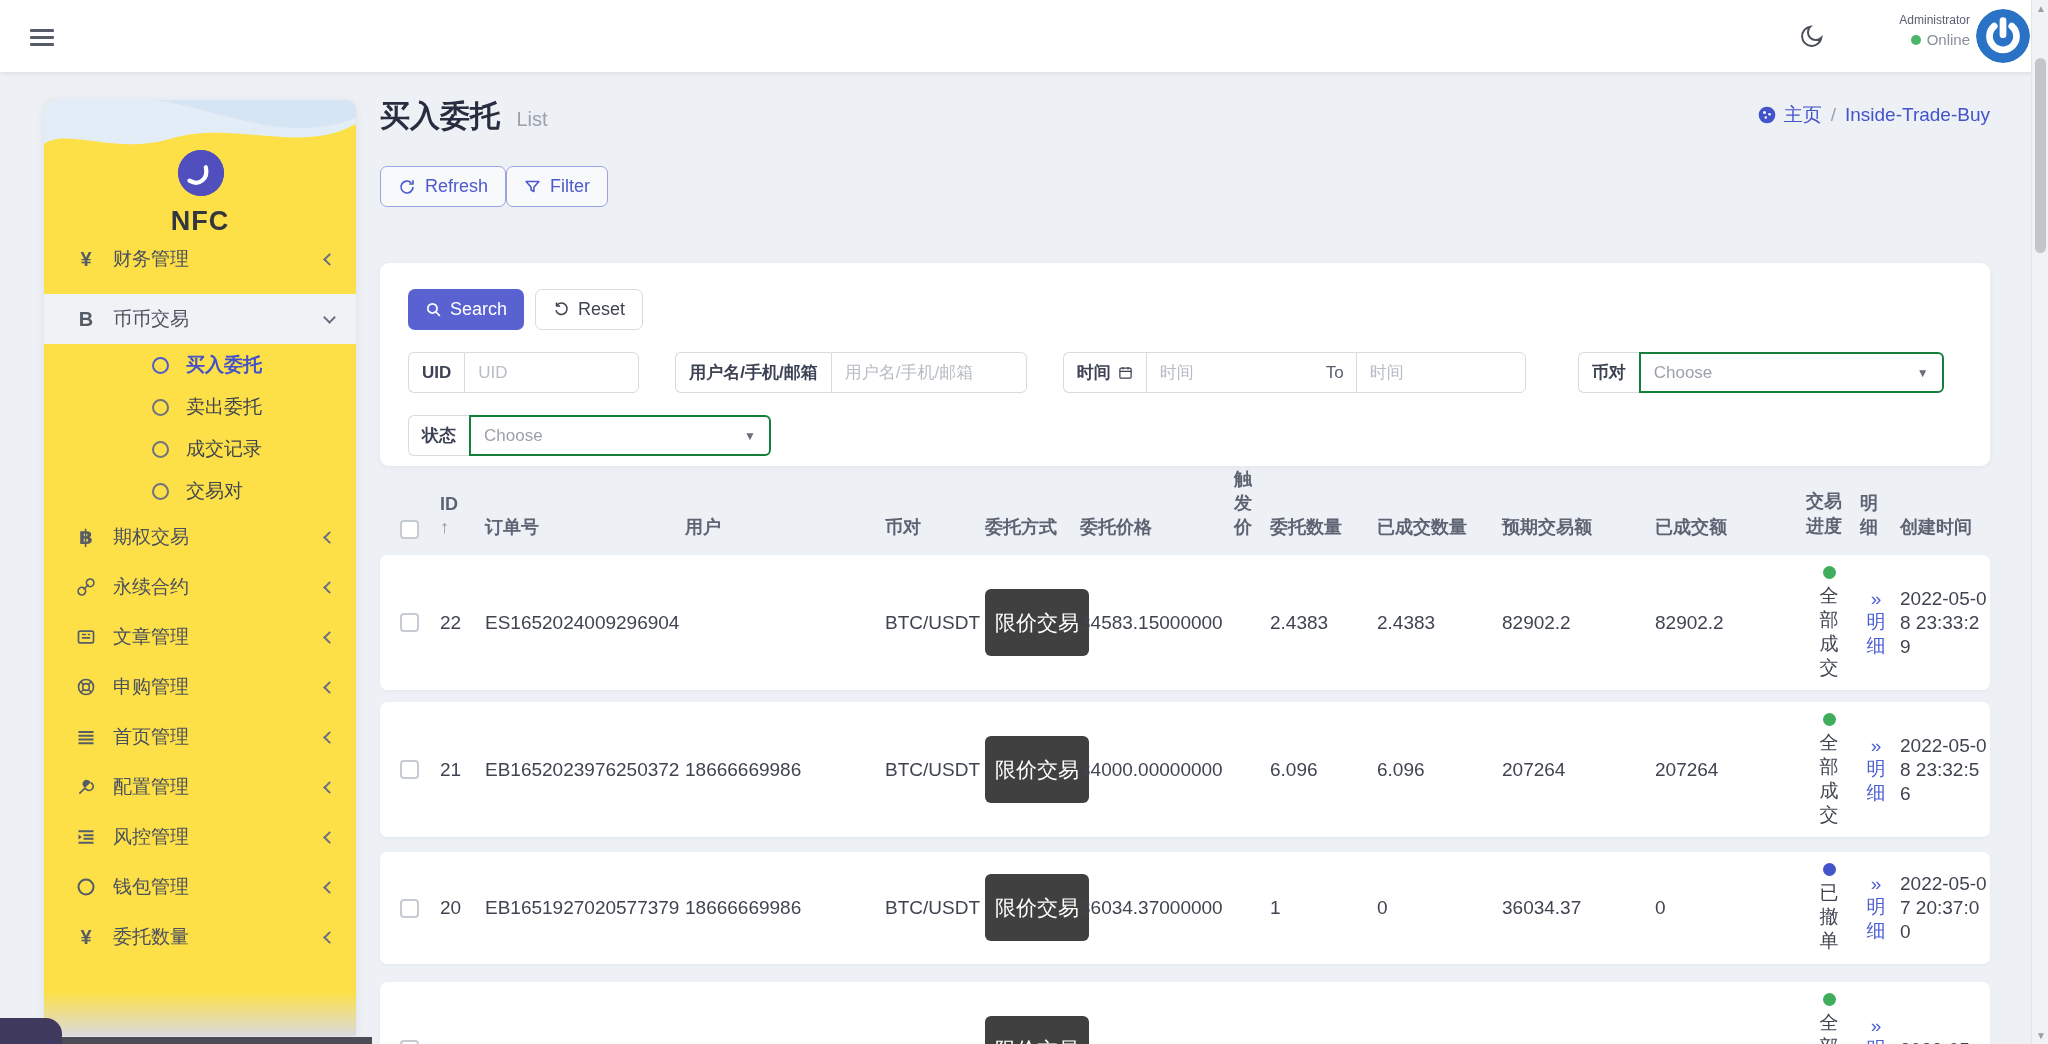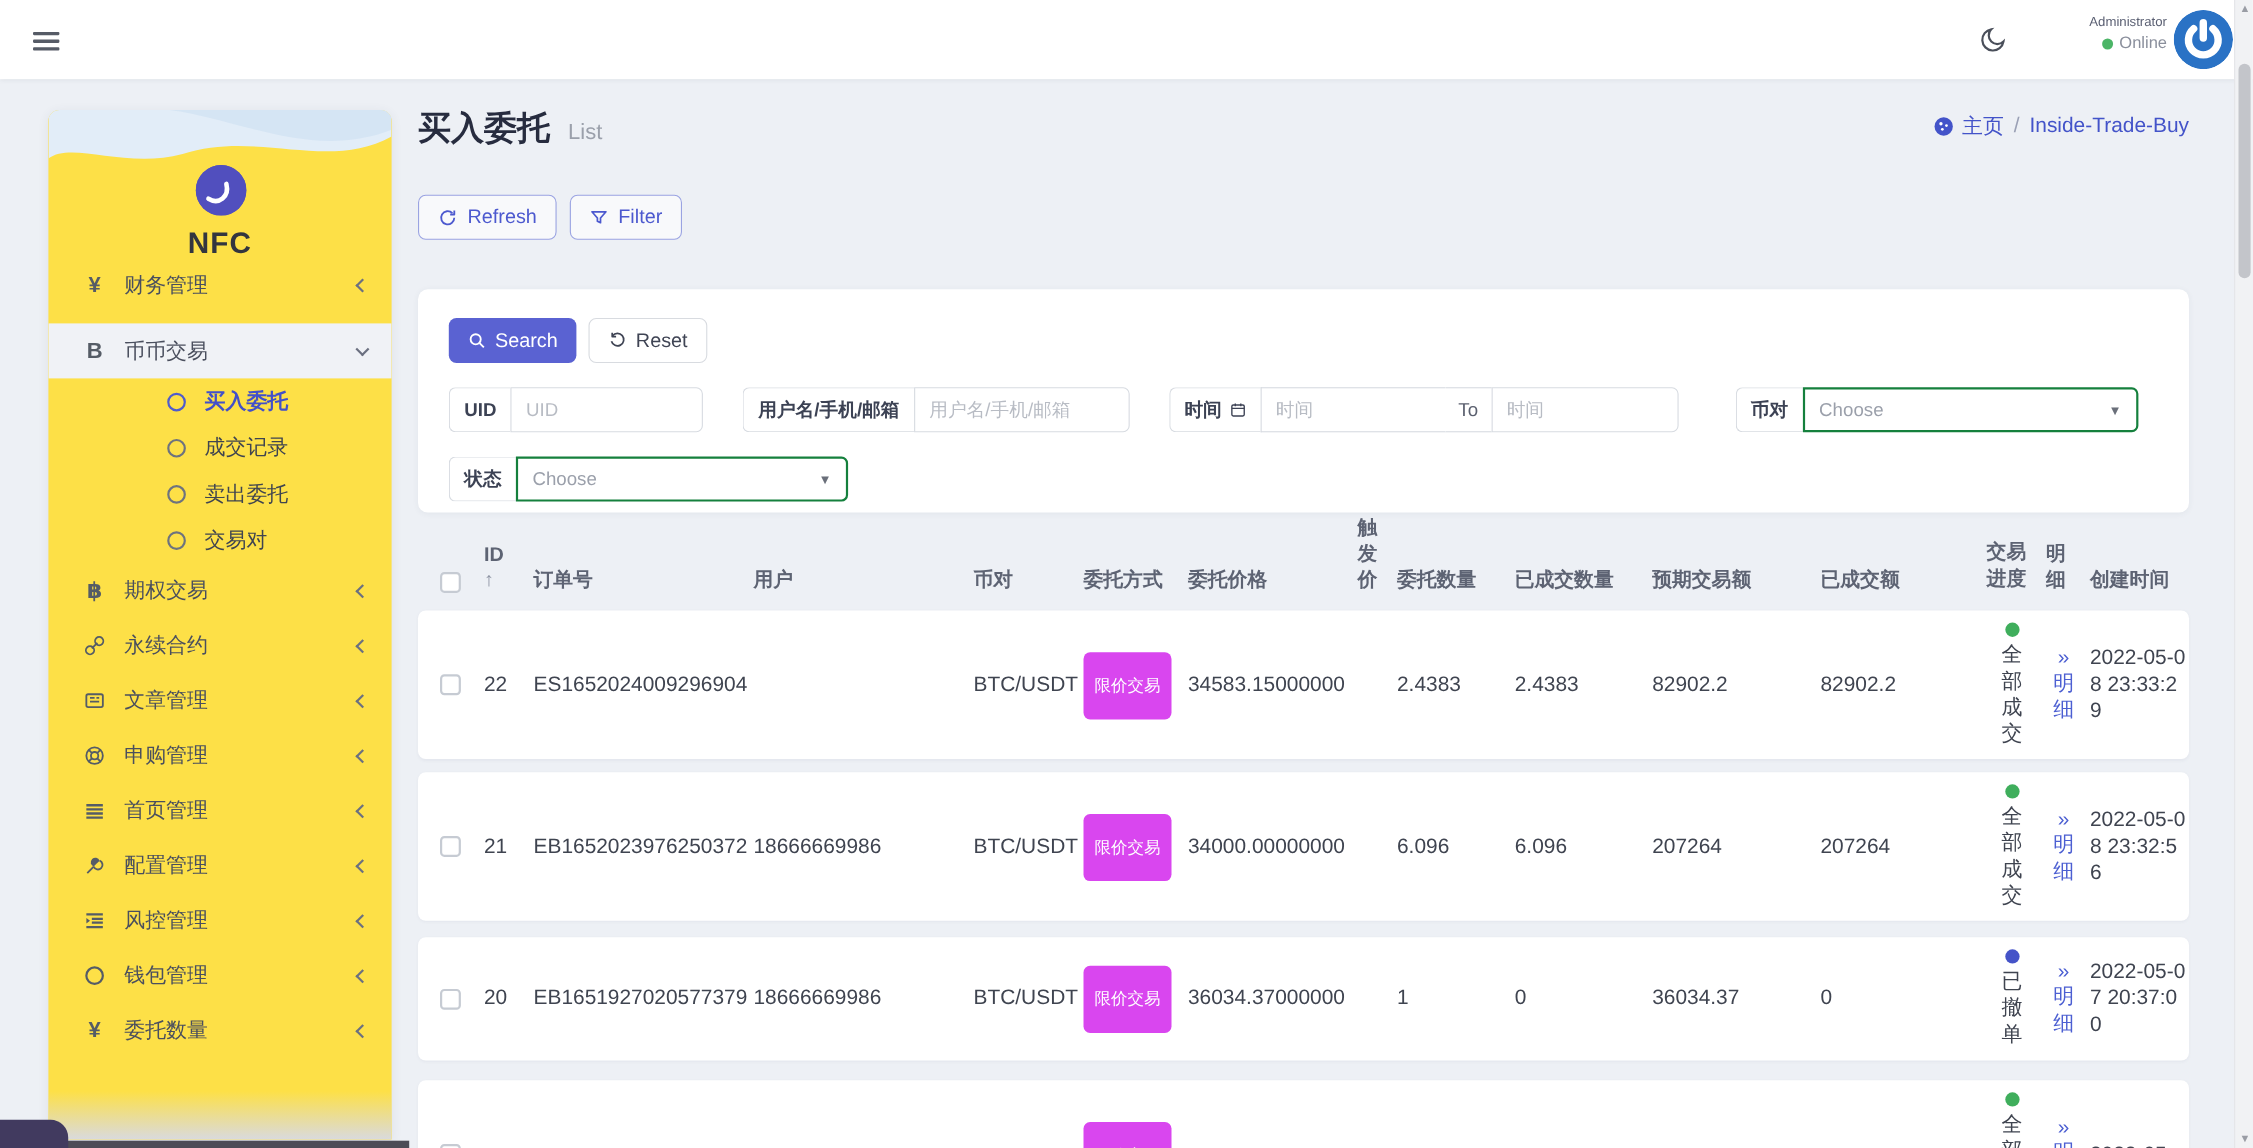--- a/index.html
+++ b/index.html
@@ -52,21 +52,21 @@
 
   
   .main { position:absolute; left:380px; top:72px; width:1610px; height:972px; }
   .title-row { position:absolute; left:0; top:24px; }
   .page-title { font-size:30px; font-weight:bold; color:#272c3f; display:inline-block;}
   .page-sub { font-size:20px; color:#9ba0ab; margin-left:12px; }
   .breadcrumb { position:absolute; right:0; top:30px; display:flex; align-items:center; gap:9px; font-size:19px; color:#4353c9; }
   .breadcrumb .sep { color:#9aa0b5; }
   .bc-link { cursor:pointer; display:flex; align-items:center; gap:7px;}
 
-  .toolbar { position:absolute; left:0; top:105px; display:flex; gap:12px; }
+  .toolbar { position:absolute; left:0; top:94px; display:flex; }
   .btn-outline { display:flex; align-items:center; gap:9px; border:1px solid #9aa3e2; color:#4c59cf; background:rgba(255,255,255,.6);
                  border-radius:7px; padding:9px 17px; font-size:18px; cursor:pointer; }
 
   .filter-card { position:absolute; left:0; top:150px; width:1610px; height:203px; background:#fff; border-radius:9px;
                  box-shadow:0 1px 6px rgba(50,60,90,.06); padding:26px 28px;margin-top:41px; }
   .f-btns { display:flex; gap:11px; }
   .btn-primary { display:flex; align-items:center; gap:8px; background:#5a62d2; color:#fff; border:none;
                  border-radius:7px; padding:9px 17px; font-size:18px; cursor:pointer; }
   .btn-plain { display:flex; align-items:center; gap:8px; background:#fff; color:#3f4454; border:1px solid #d8dbe0;
                border-radius:7px; padding:9px 17px; font-size:18px; cursor:pointer; }
@@ -92,21 +92,21 @@
   .r0 { top:483px; height:135px; } .r1 { top:630px; height:135px; }
   .r2 { top:780px; height:112px; } .r3 { top:910px; height:135px; }
   .c, .th { flex:0 0 auto; padding-right:6px; }
   .w-cb{width:40px;} .w-id{width:45px;} .w-order{width:200px;} .w-user{width:200px;} .w-pair{width:100px;}
   .w-method{width:95px;} .w-price{width:152px;} .w-trig{width:38px;} .w-qty{width:107px;} .w-fq{width:125px;}
   .w-exp{width:153px;} .w-fa{width:151px;} .w-prog{width:52px;} .w-det{width:42px;} .w-created{width:90px;}
   .checkbox { width:19px; height:19px; border:2px solid #c6cbd3; border-radius:4px; background:#fff; cursor:pointer; }
   .vt { display:inline-block; width:22px; word-break:break-all; line-height:24px; text-align:center; }
   .vt2 { display:inline-block; width:44px; word-break:break-all; line-height:25px; }
   .brk { display:inline-block; width:88px; word-break:break-all; line-height:24px; }
-  .badge { background:#d946ef; color:#fff; font-size:15px; padding:22px 10px; border-radius:6px; white-space:nowrap; }
+  .badge { background:#404040; color:#fff; font-size:21px; padding:22px 10px; border-radius:6px; white-space:nowrap; }
   .prog-cell { display:flex; flex-direction:column; align-items:center; gap:5px; }
   .dot { width:13px; height:13px; border-radius:50%; }
   .det-cell { display:flex; flex-direction:column; align-items:center; color:#4c5fd2; cursor:pointer; line-height:22px;}
   .sort-arr { color:#8d93a2; font-weight:normal; }
   .id-head { display:flex; flex-direction:column; line-height:23px;}
 </style>
 </head>
 <body>
 
 <header class="topbar">
@@ -169,25 +169,25 @@
     <span class="s-ic">B</span>
     <span class="s-lb">币币交易</span>
     <span class="chev chev-d"></span>
   </div>
   <div class="s-sub active">
     <span class="radio"></span>
     <span>买入委托</span>
   </div>
   <div class="s-sub">
     <span class="radio"></span>
-    <span>成交记录</span>
+    <span>卖出委托</span>
   </div>
   <div class="s-sub">
     <span class="radio"></span>
-    <span>卖出委托</span>
+    <span>成交记录</span>
   </div>
   <div class="s-sub">
     <span class="radio"></span>
     <span>交易对</span>
   </div>
 
   <div class="s-item">
     <span class="s-ic">฿</span>
     <span class="s-lb">期权交易</span>
     <span class="chev chev-l"></span>

